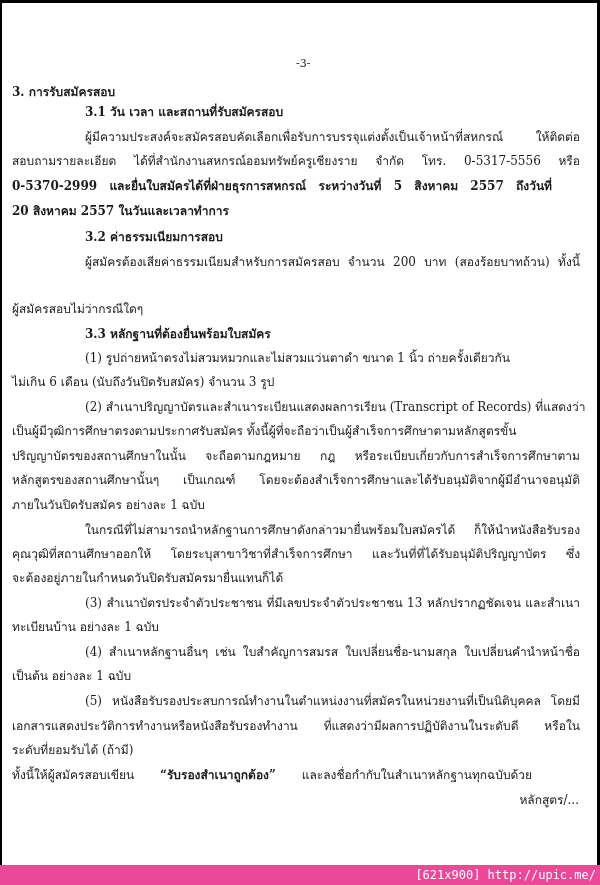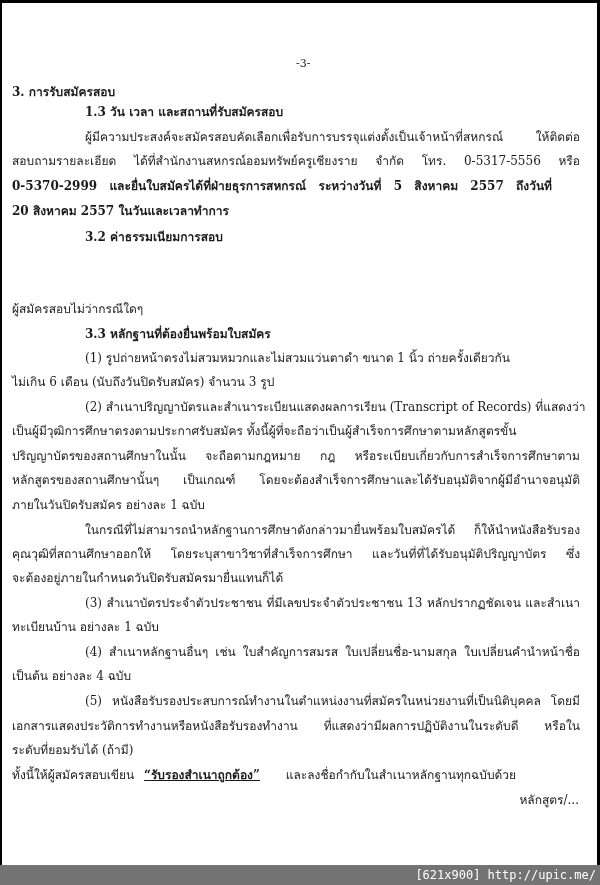--- a/index.html
+++ b/index.html
@@ -13,43 +13,44 @@
     position: absolute; left: 2px; top: 3px; width: 595px; height: 862px;
     background: #fff;
   }
   .line {
     position: absolute; white-space: nowrap; font-size: 12px; line-height: 16px;
   }
   .bold { font-weight: bold; }
   .justify { text-align: justify; text-align-last: justify; }
   .page-num { font-size: 11px; }
   .footer-bar {
-    position: absolute; left: 0; top: 865px; width: 600px; height: 20px; background: #737373;
+    position: absolute; left: 0; top: 865px; width: 600px; height: 20px; background: #ec4899;
   }
   .watermark {
     position: absolute; right: 4px; top: 2px; color: #fff;
     font-family: "DejaVu Sans Mono", "Liberation Mono", monospace; font-size: 12px; line-height: 16px;
   }
   .quote-bold { font-weight: bold; }
 </style>
 </head>
 <body>
 
 <div class="page">
   <div class="line page-num" style="left:294px; top:53px;">-3-</div>
 
   <div class="line bold" style="left:10px; top:81px;">3. การรับสมัครสอบ</div>
 
-  <div class="line bold" style="left:83px; top:101px;">1.3  วัน เวลา และสถานที่รับสมัครสอบ</div>
+  <div class="line bold" style="left:83px; top:101px;">3.1  วัน เวลา และสถานที่รับสมัครสอบ</div>
   <div class="line justify" style="left:83px; top:126px; width:495px;">ผู้มีความประสงค์จะสมัครสอบคัดเลือกเพื่อรับการบรรจุแต่งตั้งเป็นเจ้าหน้าที่สหกรณ์ ให้ติดต่อ</div>
   <div class="line justify" style="left:10px; top:150px; width:568px;">สอบถามรายละเอียด  ได้ที่สำนักงานสหกรณ์ออมทรัพย์ครูเชียงราย จำกัด  โทร. 0-5317-5556   หรือ</div>
   <div class="line justify bold" style="left:10px; top:175px; width:540px;">0-5370-2999   และยื่นใบสมัครได้ที่ฝ่ายธุรการสหกรณ์  ระหว่างวันที่  5 สิงหาคม 2557  ถึงวันที่</div>
   <div class="line bold" style="left:10px; top:200px;">20 สิงหาคม 2557  ในวันและเวลาทำการ</div>
 
   <div class="line bold" style="left:83px; top:226px;text-align:center;">3.2 ค่าธรรมเนียมการสอบ</div>
+  <div class="line justify" style="left:83px; top:251px; width:495px;">ผู้สมัครต้องเสียค่าธรรมเนียมสำหรับการสมัครสอบ  จำนวน  200 บาท (สองร้อยบาทถ้วน)   ทั้งนี้</div>
   <div class="line" style="left:10px; top:298px;">ผู้สมัครสอบไม่ว่ากรณีใดๆ</div>
 
   <div class="line bold" style="left:83px; top:323px;">3.3  หลักฐานที่ต้องยื่นพร้อมใบสมัคร</div>
 
   <div class="line" style="left:83px; top:347px;">(1) รูปถ่ายหน้าตรงไม่สวมหมวกและไม่สวมแว่นตาดำ    ขนาด  1  นิ้ว  ถ่ายครั้งเดียวกัน</div>
   <div class="line" style="left:10px; top:371px;">ไม่เกิน  6  เดือน   (นับถึงวันปิดรับสมัคร)  จำนวน  3  รูป</div>
 
   <div class="line justify" style="left:83px; top:396px; width:495px;">(2) สำเนาปริญญาบัตรและสำเนาระเบียนแสดงผลการเรียน (Transcript of Records) ที่แสดงว่า</div>
   <div class="line" style="left:10px; top:420px;">เป็นผู้มีวุฒิการศึกษาตรงตามประกาศรับสมัคร   ทั้งนี้ผู้ที่จะถือว่าเป็นผู้สำเร็จการศึกษาตามหลักสูตรขั้น</div>
   <div class="line justify" style="left:10px; top:469px; width:568px;">หลักสูตรของสถานศึกษานั้นๆ  เป็นเกณฑ์ โดยจะต้องสำเร็จการศึกษาและได้รับอนุมัติจากผู้มีอำนาจอนุมัติ</div>
@@ -57,29 +58,29 @@
   <div class="line" style="left:10px; top:494px;">ภายในวันปิดรับสมัคร   อย่างละ  1  ฉบับ</div>
 
   <div class="line justify" style="left:83px; top:519px; width:495px;">ในกรณีที่ไม่สามารถนำหลักฐานการศึกษาดังกล่าวมายื่นพร้อมใบสมัครได้  ก็ให้นำหนังสือรับรอง</div>
   <div class="line justify" style="left:10px; top:543px; width:568px;">คุณวุฒิที่สถานศึกษาออกให้  โดยระบุสาขาวิชาที่สำเร็จการศึกษา และวันที่ที่ได้รับอนุมัติปริญญาบัตร  ซึ่ง</div>
   <div class="line" style="left:10px; top:567px;">จะต้องอยู่ภายในกำหนดวันปิดรับสมัครมายื่นแทนก็ได้</div>
 
   <div class="line justify" style="left:83px; top:592px; width:495px;">(3) สำเนาบัตรประจำตัวประชาชน ที่มีเลขประจำตัวประชาชน  13 หลักปรากฏชัดเจน  และสำเนา</div>
   <div class="line" style="left:10px; top:616px;">ทะเบียนบ้าน  อย่างละ  1  ฉบับ</div>
 
   <div class="line justify" style="left:83px; top:641px; width:495px;">(4) สำเนาหลักฐานอื่นๆ  เช่น  ใบสำคัญการสมรส  ใบเปลี่ยนชื่อ-นามสกุล  ใบเปลี่ยนคำนำหน้าชื่อ</div>
-  <div class="line" style="left:10px; top:665px;">เป็นต้น   อย่างละ  4  ฉบับ</div>
+  <div class="line" style="left:10px; top:665px;">เป็นต้น   อย่างละ  1  ฉบับ</div>
 
   <div class="line justify" style="left:83px; top:690px; width:495px;">(5) หนังสือรับรองประสบการณ์ทำงานในตำแหน่งงานที่สมัครในหน่วยงานที่เป็นนิติบุคคล  โดยมี</div>
   <div class="line justify" style="left:10px; top:715px; width:568px;">เอกสารแสดงประวัติการทำงานหรือหนังสือรับรองทำงาน  ที่แสดงว่ามีผลการปฏิบัติงานในระดับดี  หรือใน</div>
   <div class="line" style="left:10px; top:739px;">ระดับที่ยอมรับได้  (ถ้ามี)</div>
 
   <div class="line" style="left:10px; top:764px;">
     <span>ทั้งนี้ให้ผู้สมัครสอบเขียน</span>
-    <span class="quote-bold" style="margin-left:6px;text-decoration:underline;">“รับรองสำเนาถูกต้อง”</span>
+    <span class="quote-bold" style="margin-left:22px;">“รับรองสำเนาถูกต้อง”</span>
     <span style="margin-left:22px;">และลงชื่อกำกับในสำเนาหลักฐานทุกฉบับด้วย</span>
   </div>
 
   <div class="line" style="right:18px; top:789px;">หลักสูตร/...</div>
 </div>
 
 <div class="footer-bar">
   <div class="watermark">[621x900] http://upic.me/</div>
 </div>
 

